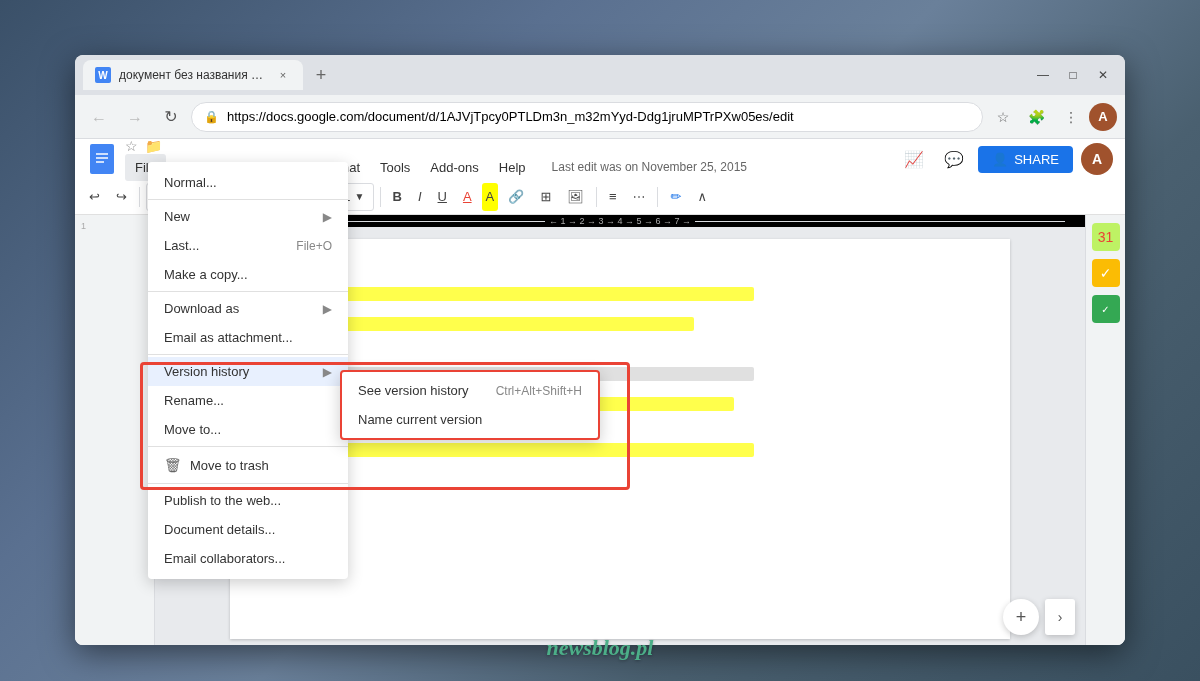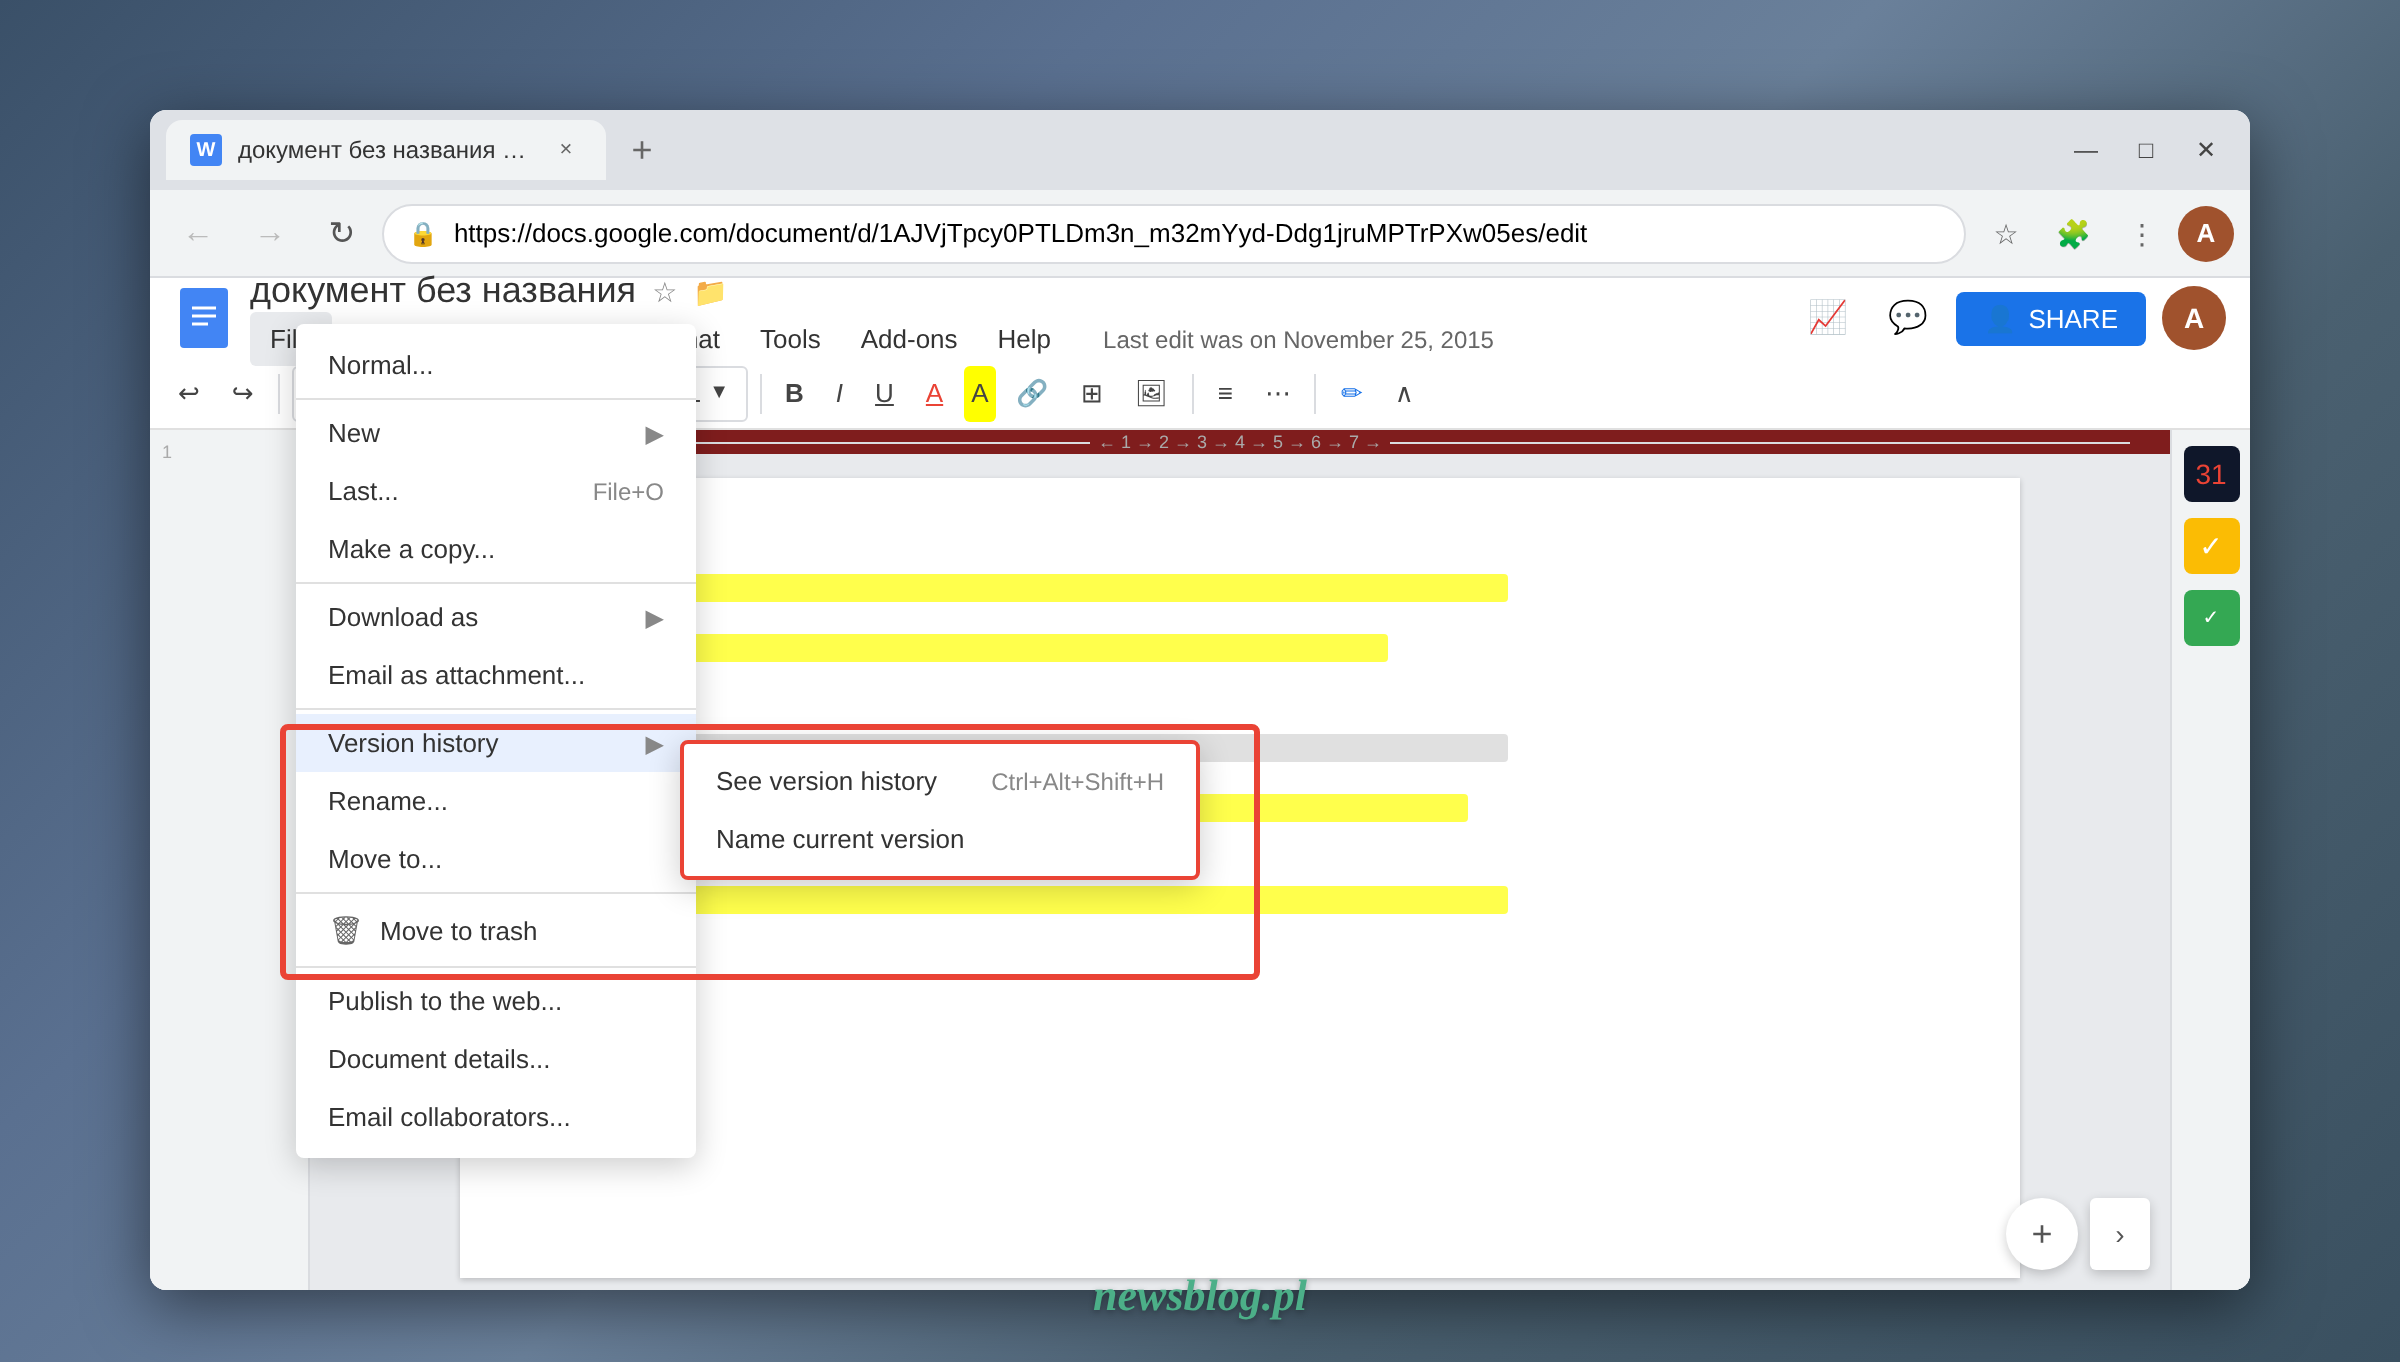--- a/index.html
+++ b/index.html
@@ -362,21 +362,21 @@
     .sidebar-widget {
       width: 28px;
       height: 28px;
       border-radius: 4px;
       display: flex;
       align-items: center;
       justify-content: center;
       cursor: pointer;
       font-size: 14px;
     }
-    .widget-calendar { background: #0f172a; color: #ea4335; }
+    .widget-calendar { background: #bef264; color: #ea4335; }
     .widget-tasks { background: #fbbc04; color: white; }
     .widget-keep { background: #34a853; color: white; }
     
     .file-menu {
       position: absolute;
       top: 162px;
       left: 148px;
       width: 200px;
       background: white;
       border-radius: 4px;
@@ -552,21 +552,20 @@
         <svg width="20" height="26" viewBox="0 0 20 26">
           <rect width="20" height="26" rx="2" fill="#4285f4"></rect>
           <line x1="4" y1="8" x2="16" y2="8" stroke="white" stroke-width="1.5"></line>
           <line x1="4" y1="12" x2="16" y2="12" stroke="white" stroke-width="1.5"></line>
           <line x1="4" y1="16" x2="12" y2="16" stroke="white" stroke-width="1.5"></line>
         </svg>
       </div>
     </div>
     <div class="docs-title-area">
       <div class="docs-title-row">
-        <span class="docs-title">документ без названия</span>
         <span style="color:#888;font-size:14px;">☆</span>
         <span style="color:#888;font-size:14px;">📁</span>
       </div>
       <div class="docs-menu">
         <div class="menu-item active">File</div>
         <div class="menu-item">Edit</div>
         <div class="menu-item">View</div>
         <div class="menu-item">Insert</div>
         <div class="menu-item">Format</div>
         <div class="menu-item">Tools</div>
@@ -622,21 +621,21 @@
   </div>
 
   <div class="doc-area">
 
     <div class="ruler">
       <div style="color:#aaa;font-size:9px;padding:2px;">1</div>
     </div>
 
     <div class="doc-content">
 
-      <div style="height:12px;background:#7f1d1d;margin:-20px -20px 12px;display:flex;align-items:center;padding:2px 20px;">
+      <div style="height:12px;background:#000000;margin:-20px -20px 12px;display:flex;align-items:center;padding:2px 20px;">
         <div style="flex:1;height:1px;background:#dadce0;"></div>
         <span style="font-size:9px;color:#aaa;padding:0 4px;"> ← 1 → 2 → 3 → 4 → 5 → 6 → 7 →</span>
         <div style="flex:1;height:1px;background:#dadce0;"></div>
       </div>
       <div class="doc-page">
 
         <div style="display:flex;gap:4px;margin-bottom:8px;">
           <div class="doc-line highlight" style="width:460px;height:14px;"></div>
         </div>
         <div style="display:flex;gap:4px;margin-bottom:8px;">

